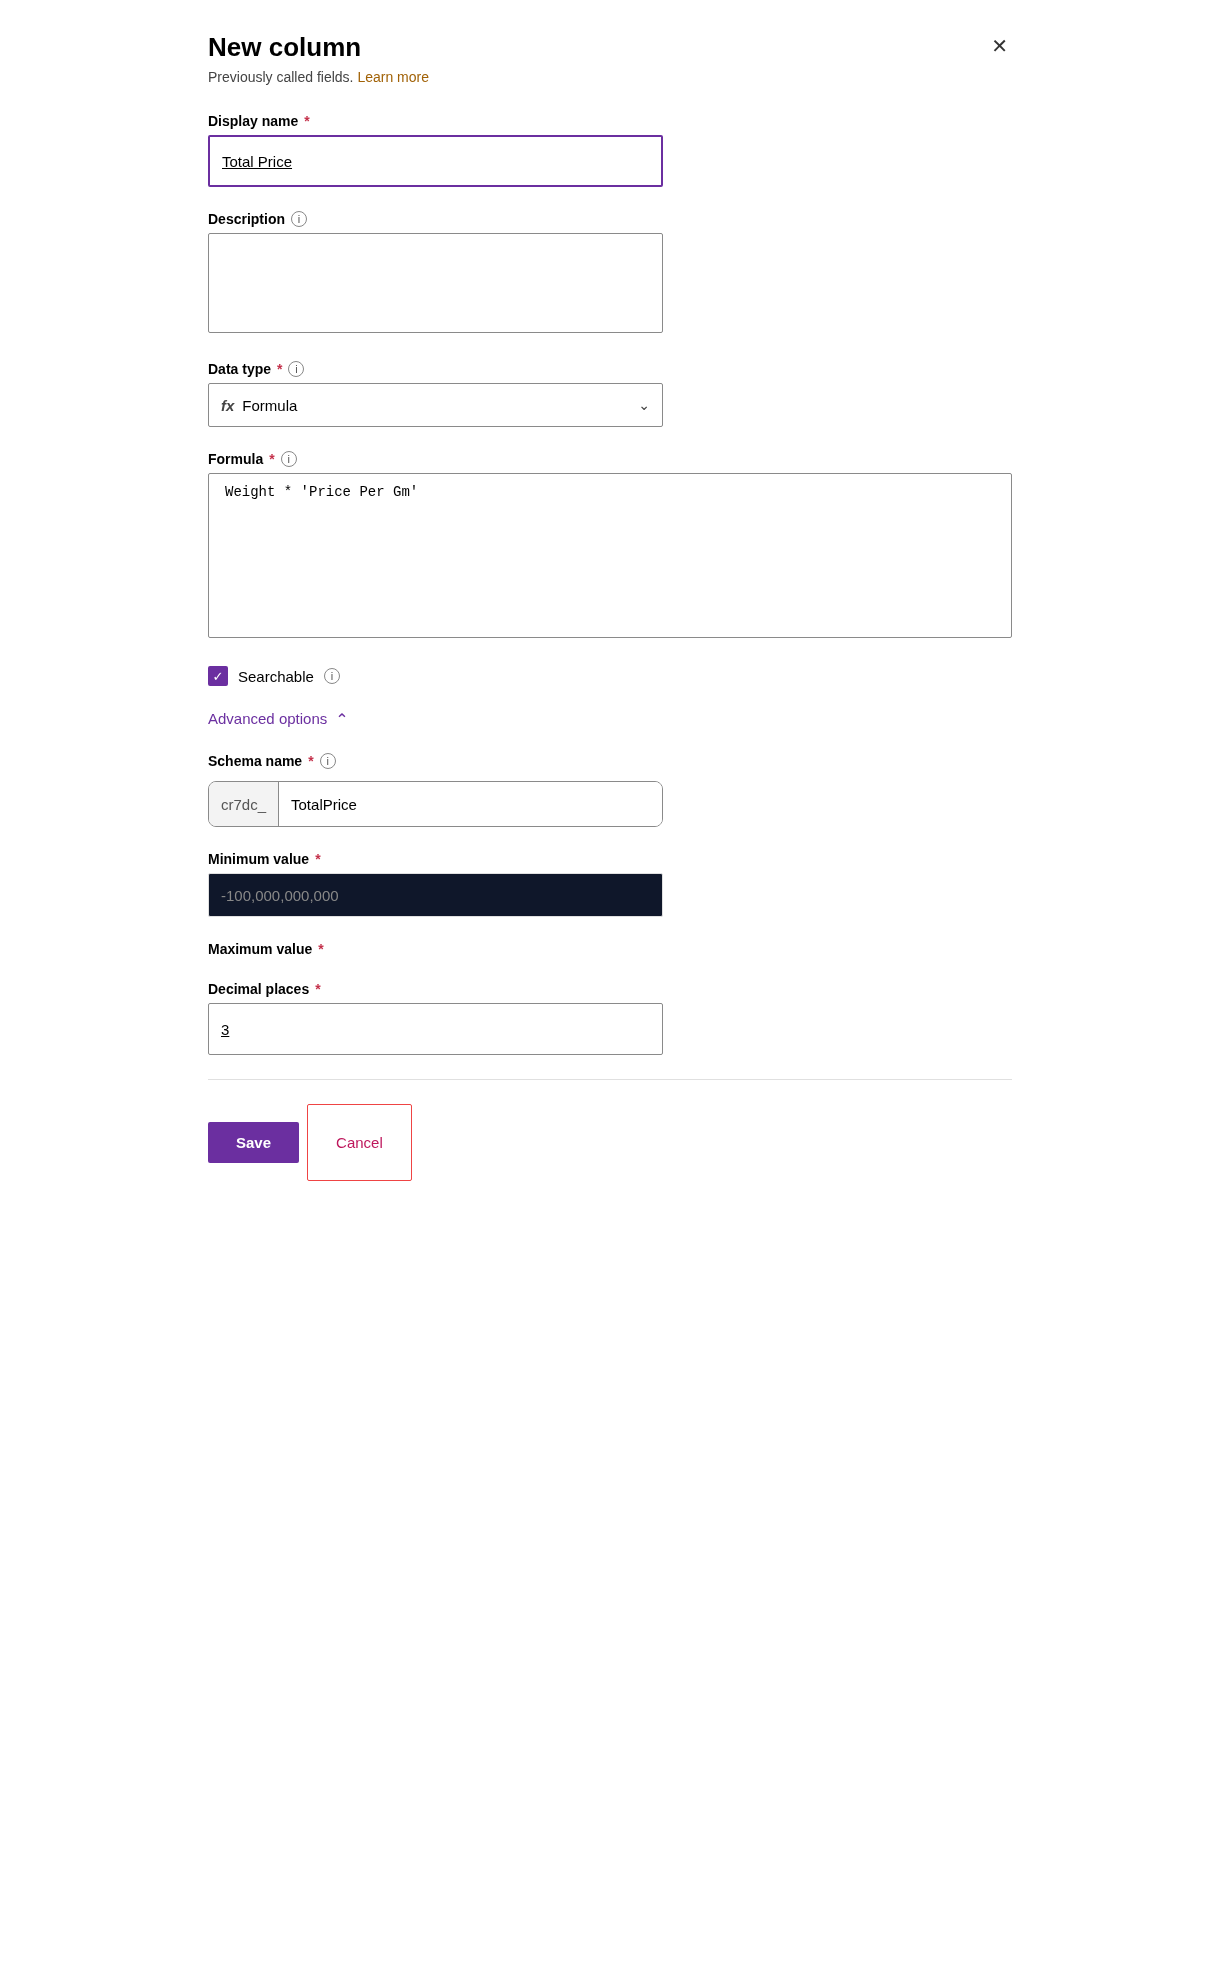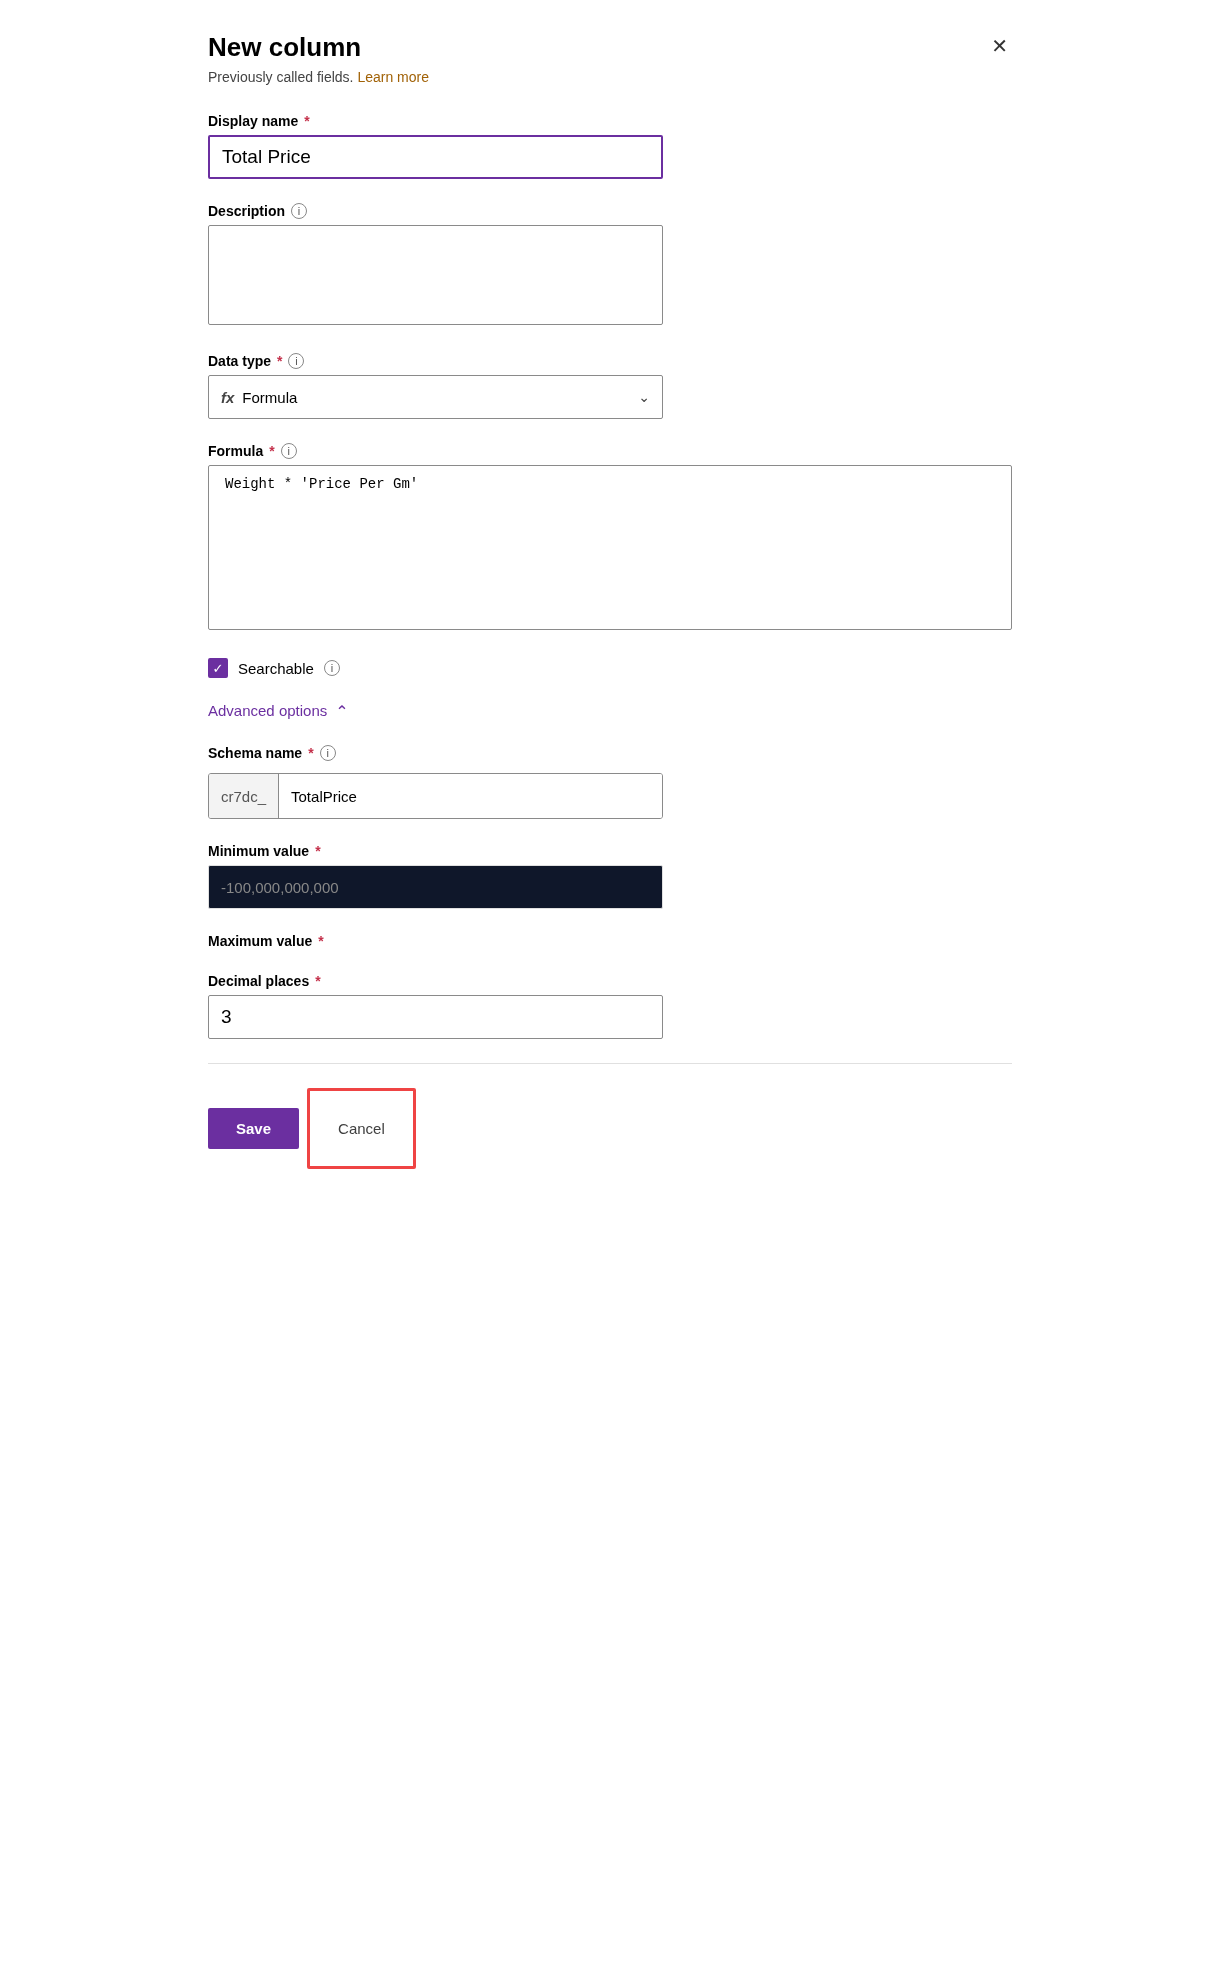--- a/index.html
+++ b/index.html
@@ -93,28 +93,29 @@
       font-size: 11px;
       color: #555;
       cursor: help;
       font-style: normal;
       font-weight: 400;
     }
 
     .form-input {
       width: 100%;
       max-width: 455px;
-      height: 44px;
+      height: 52px;
       padding: 8px 12px;
-      font-size: 19px;
+      font-size: 15px;
       border: 2px solid #6b2fa0;
       border-radius: 2px;
       outline: none;
       color: #000;
       font-family: inherit;
+      text-decoration: underline;
     }
 
     .form-input.normal-border {
       border: 1px solid #8a8a8a;
       border-radius: 2px;
     }
 
     .form-textarea {
       width: 100%;
       max-width: 455px;
@@ -225,21 +226,21 @@
       border: none;
       padding: 0;
       font-family: inherit;
     }
 
     .schema-input-wrapper {
       display: flex;
       width: 100%;
       max-width: 455px;
       border: 1px solid #8a8a8a;
-      border-radius: 3px;
+      border-radius: 8px;
       overflow: hidden;
       margin-top: 12px;
     }
 
     .schema-prefix {
       background: #f3f3f3;
       padding: 10px 12px;
       font-size: 15px;
       color: #555;
       border-right: 1px solid #8a8a8a;
@@ -295,22 +296,22 @@
       border-radius: 2px;
       padding: 12px 28px;
       font-size: 15px;
       font-weight: 600;
       cursor: pointer;
       font-family: inherit;
     }
 
     .btn-cancel {
       background: #fff;
-      color: #404040;
-      border: 3px solid #ef4444;
+      color: #be185d;
+      border: 1px solid #ef4444;
       border-radius: 2px;
       padding: 29px 28px;
       font-size: 15px;
       font-weight: 400;
       cursor: pointer;
       font-family: inherit;
     }
   </style>
 </head>
 <body>

